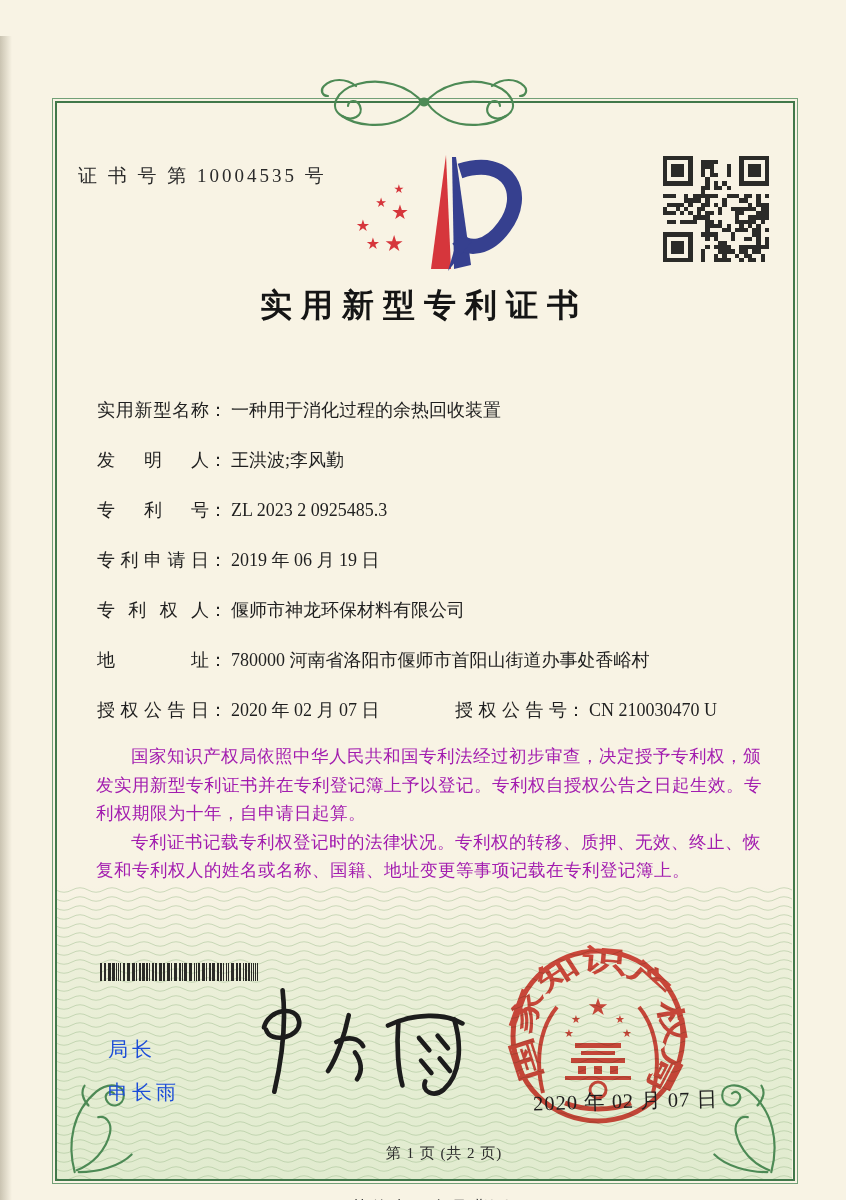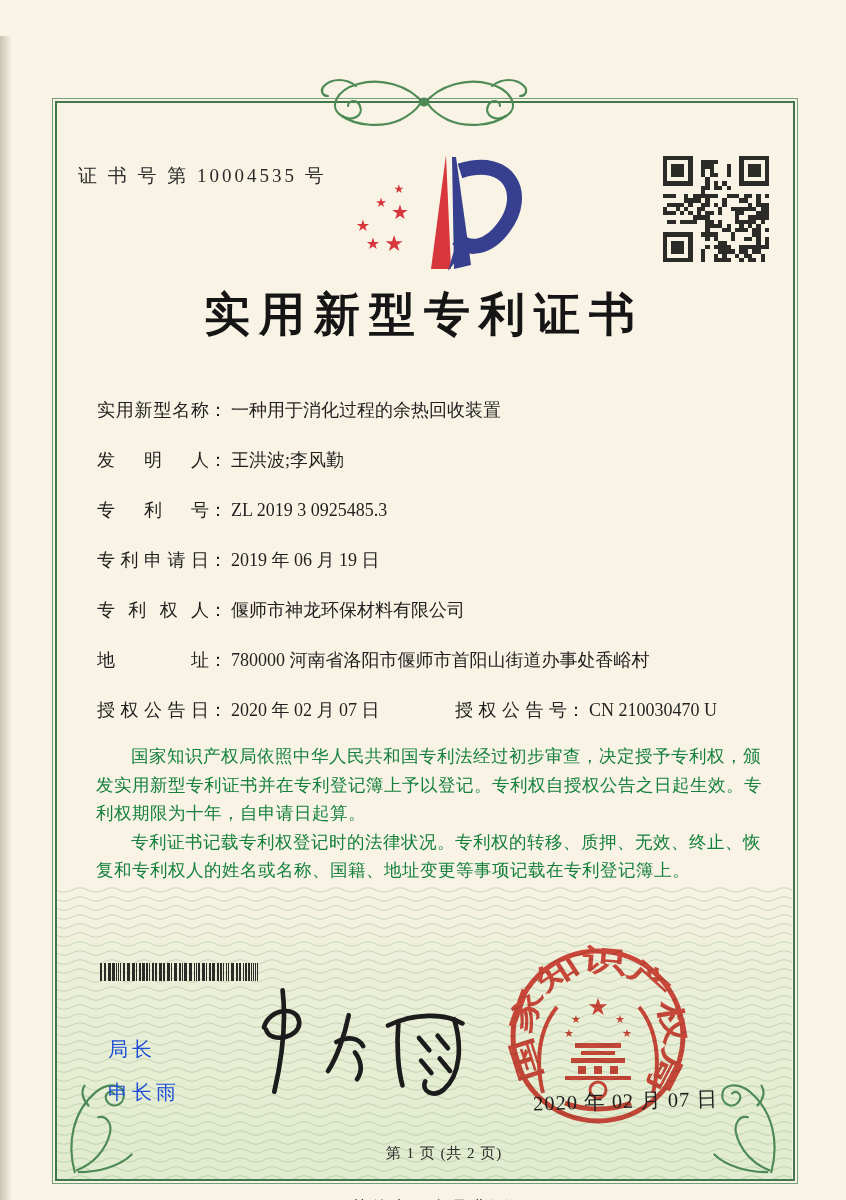--- a/index.html
+++ b/index.html
@@ -12,28 +12,28 @@
   .frame-inner{position:absolute;left:2px;top:2px;right:2px;bottom:2px;border:2px solid #41784a;}
   
   .band{position:absolute;left:56px;top:850px;width:736px;height:294px;
     background:linear-gradient(180deg,rgba(226,236,208,0) 0%,rgba(226,236,208,.55) 28%,#e4edd2 72%,#e1ebcf 100%);}
   .band svg{position:absolute;left:0;top:0;}
   .ornament{position:absolute;}
   .cert-no{position:absolute;left:78px;top:127px;font-size:19px;letter-spacing:3px;color:#2a2a2a;}
   .logo{position:absolute;left:330px;top:108px;width:220px;height:132px;}
   .qr{position:absolute;left:663px;top:120px;width:106px;height:106px;}
   .title{position:absolute;left:52px;top:248px;width:744px;text-align:center;
-    font-size:46px;font-weight:700;letter-spacing:9px;color:#151515;}
+    font-size:32px;font-weight:700;letter-spacing:9px;color:#151515;}
   .fields{position:absolute;left:97px;top:362px;width:690px;font-size:18px;}
   .frow{height:50px;white-space:nowrap;}
   .flabel{display:inline-flex;justify-content:space-between;width:112px;vertical-align:top;}
   .fcolon{margin:0 4px 0 0;}
   .grant-row{position:relative;}
   .grant-no{position:absolute;left:358px;top:0;}
-  .paras{position:absolute;left:96px;top:706px;width:678px;font-size:17.5px;line-height:28.5px;color:#15803d;}
+  .paras{position:absolute;left:96px;top:706px;width:678px;font-size:17.5px;line-height:28.5px;color:#a21caf;}
   .paras p{margin:0;text-indent:2em;letter-spacing:.5px;}
   .barcode{position:absolute;left:100px;top:927px;width:162px;height:18px;}
   .director{position:absolute;left:108px;top:992px;font-size:20px;line-height:43px;color:#1d4ed8;letter-spacing:4px;}
   .signature{position:absolute;left:233px;top:948px;width:248px;height:114px;}
   .seal{position:absolute;left:505px;top:907px;width:186px;height:186px;mix-blend-mode:multiply;}
   .seal-date{position:absolute;left:518px;top:1051px;width:215px;text-align:center;
     font-size:20.5px;letter-spacing:1px;color:#1d1d1d;transform:rotate(-1.5deg);}
   .page-indicator{position:absolute;left:52px;top:1108px;width:784px;text-align:center;
     font-size:15px;letter-spacing:1px;color:#2c2c2c;}
   .back-note{position:absolute;left:8px;top:1160px;width:846px;text-align:center;
@@ -358,21 +358,21 @@
           <span>发</span>
           <span>明</span>
           <span>人</span>
         </span><span class="fcolon">：</span><span class="fvalue">王洪波;李风勤</span>
     </div>
     <div class="frow">
       <span class="flabel">
           <span>专</span>
           <span>利</span>
           <span>号</span>
-        </span><span class="fcolon">：</span><span class="fvalue">ZL 2019 3 0925485.3</span>
+        </span><span class="fcolon">：</span><span class="fvalue">ZL 2023 2 0925485.3</span>
     </div>
     <div class="frow">
       <span class="flabel">
           <span>专</span>
           <span>利</span>
           <span>申</span>
           <span>请</span>
           <span>日</span>
         </span><span class="fcolon">：</span><span class="fvalue">2019 年 06 月 19 日</span>
     </div>

